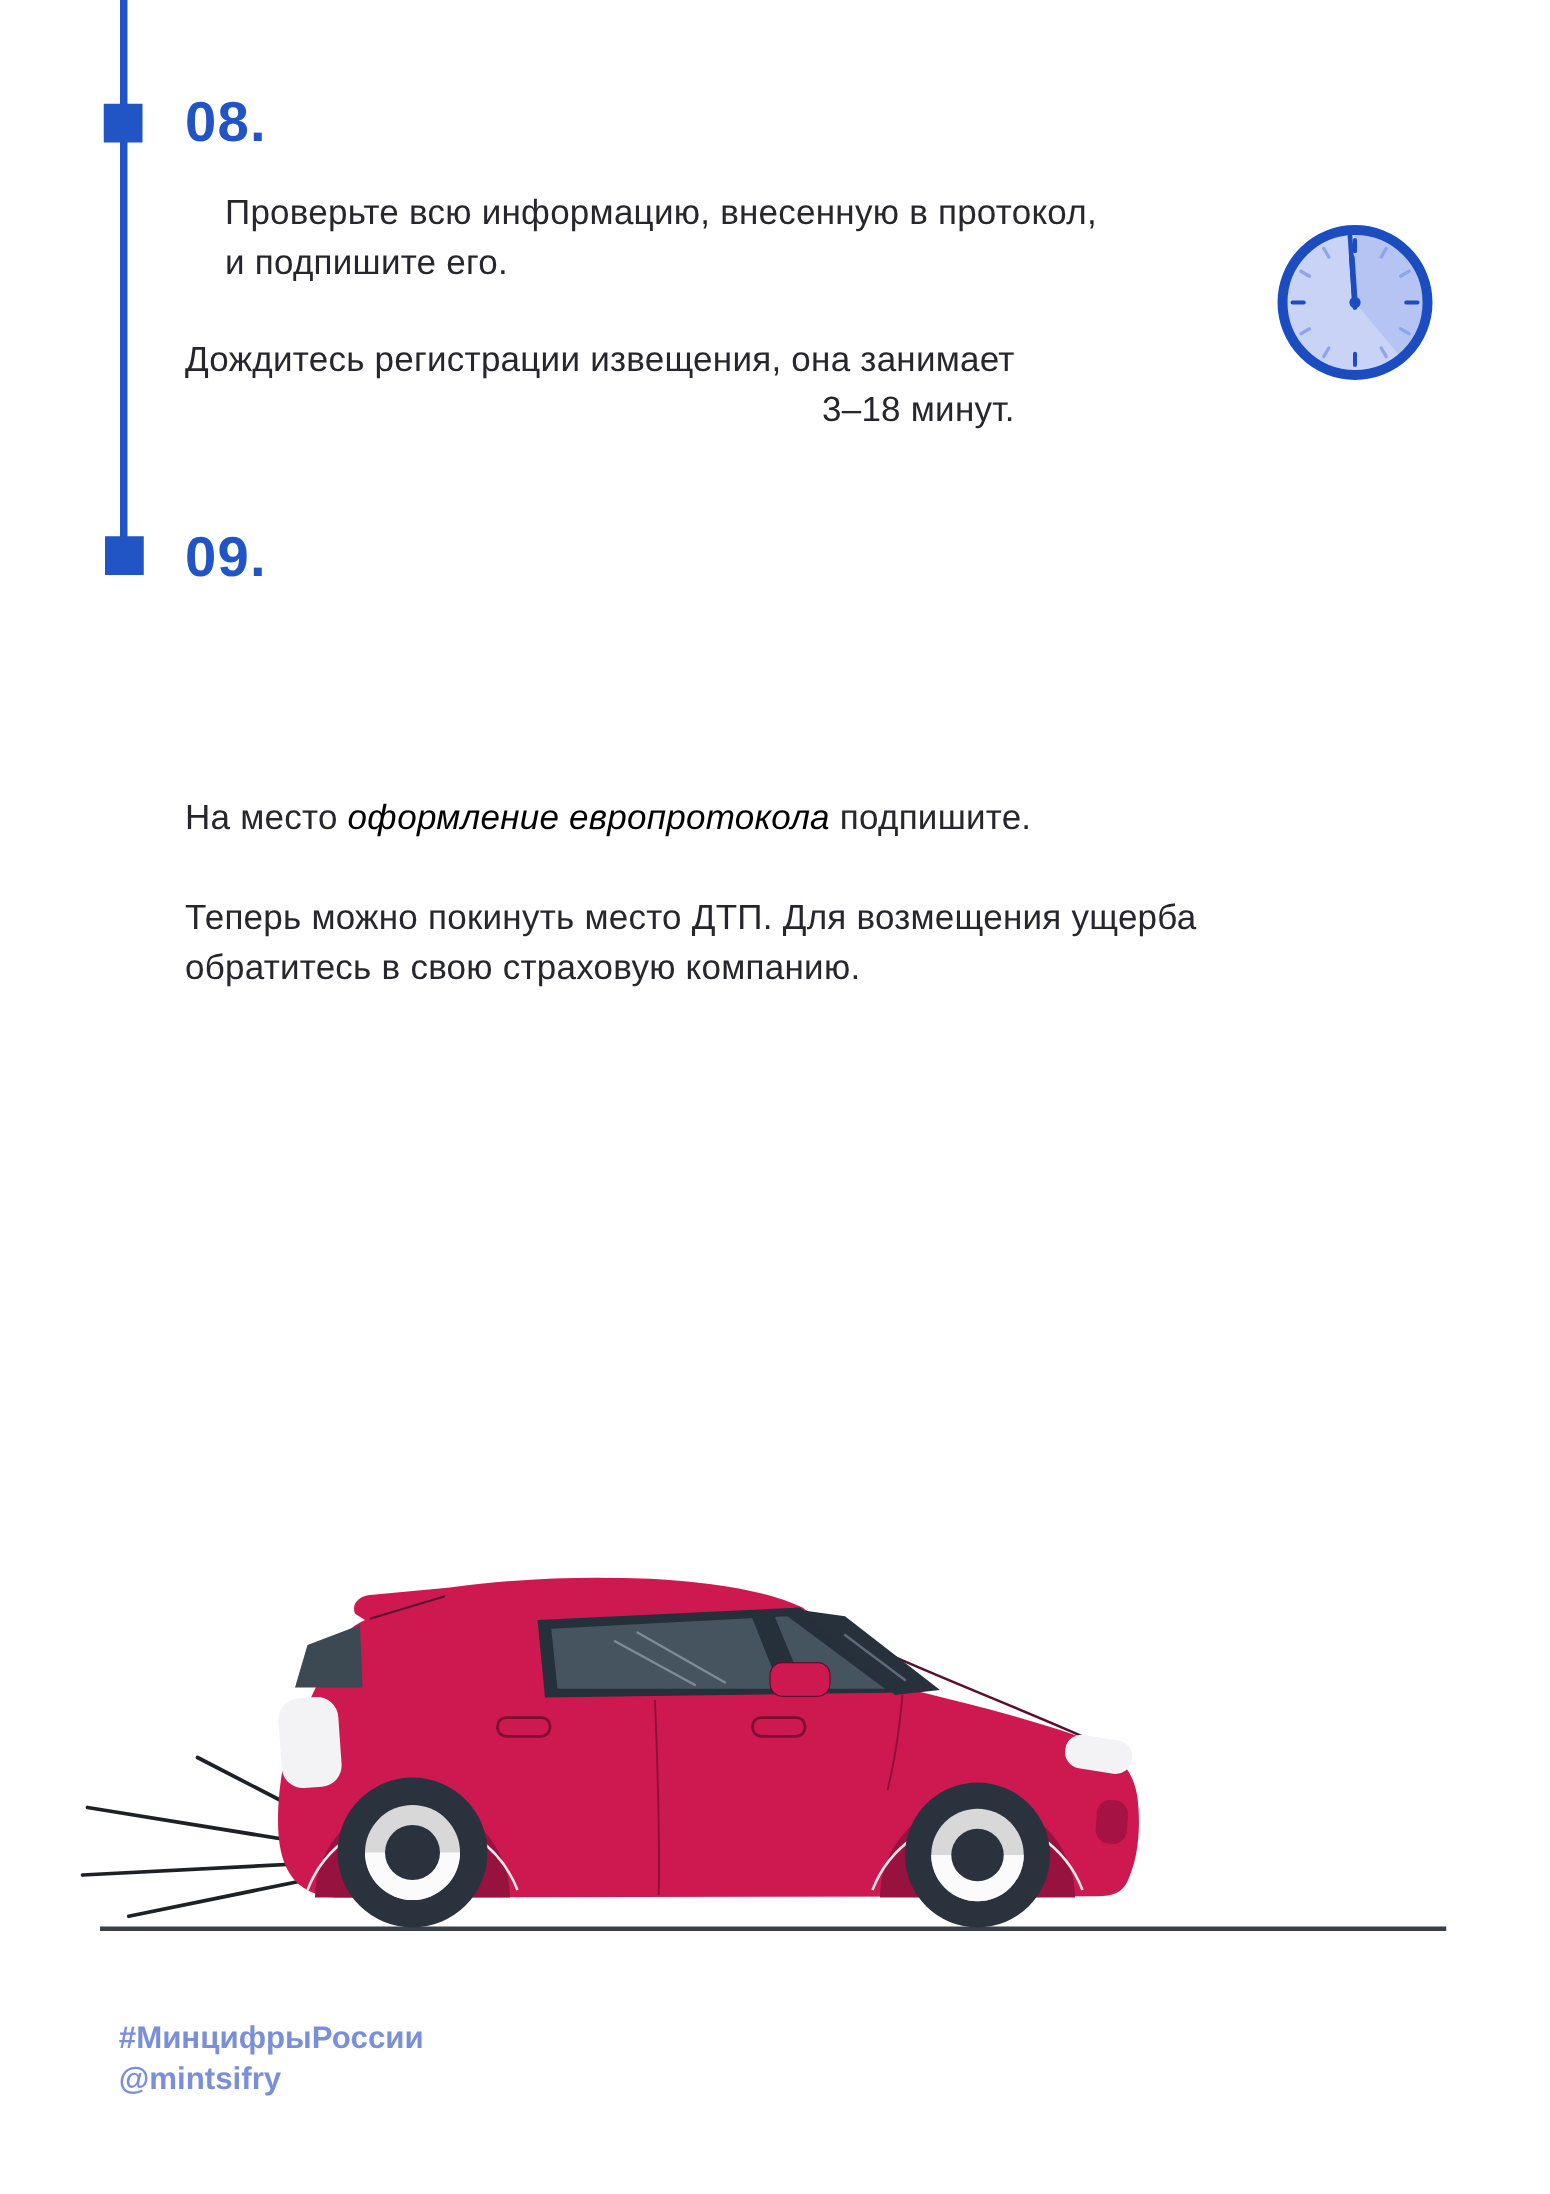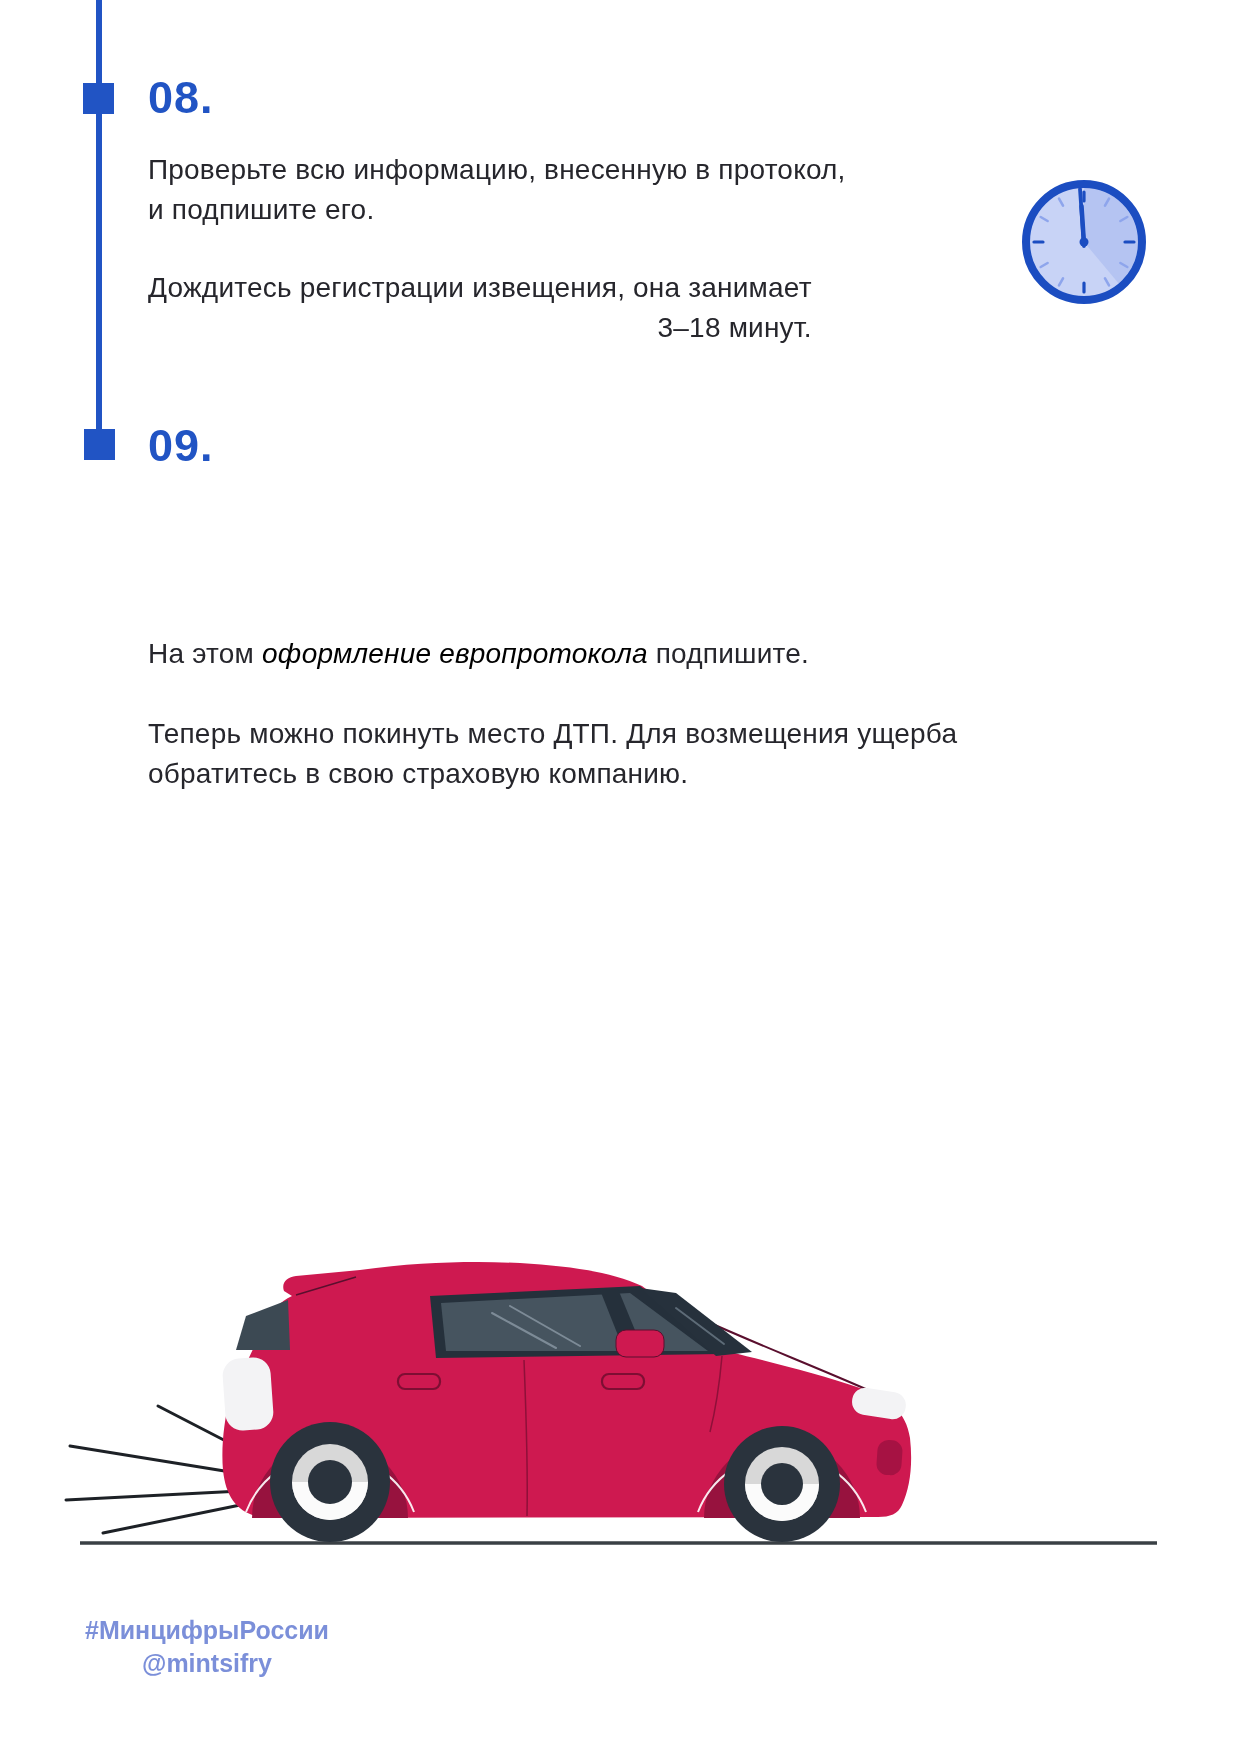--- a/index.html
+++ b/index.html
@@ -18,33 +18,33 @@
     font-size:45px;line-height:44px;font-weight:bold;color:#2154C4;letter-spacing:1px;
   }
   .h08{top:76px;}
   .h09{top:424px;}
   
   .para{
     position:absolute;left:148px;margin:0;
     font-size:28px;line-height:40px;color:#26262C;letter-spacing:.2px;
     white-space:pre-line;
   }
-  .p08a{top:150px;}
+  .p08a{top:150px;margin-left:32px;}
   .p08b{top:268px;text-align:right;}
   .p09a{top:492px;}
   .p09b{top:634px;}
   .hl{color:#000000;font-weight:normal;font-style:italic;}
   .rest{display:block;white-space:pre-line;margin-top:40px;}
   
   .clock{position:absolute;left:1014px;top:172px;width:140px;height:140px;}
   
   .car-svg{position:absolute;left:0;top:1240px;width:1240px;height:320px;}
   
-  .footer{position:absolute;left:85px;top:1614px;color:#7B8FD9;font-weight:bold;
-          font-size:25px;line-height:33px;text-align:center;}
+  .footer{position:absolute;left:95px;top:1614px;color:#7B8FD9;font-weight:bold;
+          font-size:25px;line-height:33px;}
   .footer div{margin:0;}
 </style>
 </head>
 <body>
 
 <div class="page">
 
   <div class="timeline"></div>
   <div class="marker m08"></div>
   <div class="marker m09"></div>
@@ -78,21 +78,21 @@
 
     <g stroke="#1B4DC1" stroke-linecap="round">
       <line x1="70" y1="72" x2="67.5" y2="34" stroke-width="4.5"></line>
       <line x1="70" y1="74" x2="66" y2="17" stroke-width="3.8"></line>
     </g>
     <circle cx="70" cy="70" r="4.5" fill="#1B4DC1"></circle>
     <circle cx="70" cy="70" r="58" fill="none" stroke="#1B4DC1" stroke-width="8"></circle>
   </svg>
 
   <h2 class="step-number h09">09.</h2>
-  <p class="para p09b"><span>На этом </span><span class="hl">оформление европротокола</span><span> подпишите.</span><span class="rest">Теперь можно покинуть место ДТП. Для возмещения ущерба
+  <p class="para p09b"><span>На место </span><span class="hl">оформление европротокола</span><span> подпишите.</span><span class="rest">Теперь можно покинуть место ДТП. Для возмещения ущерба
 обратитесь в свою страховую компанию.</span></p>
 
   <svg class="car-svg" viewBox="0 1240 1240 320" aria-hidden="true">
 
     <g stroke="#1D2126" stroke-width="3" stroke-linecap="round">
       <line x1="158" y1="1406" x2="247" y2="1452"></line>
       <line x1="70" y1="1446" x2="243" y2="1474"></line>
       <line x1="66" y1="1500" x2="241" y2="1491"></line>
       <line x1="103" y1="1533" x2="250" y2="1503"></line>
     </g>

